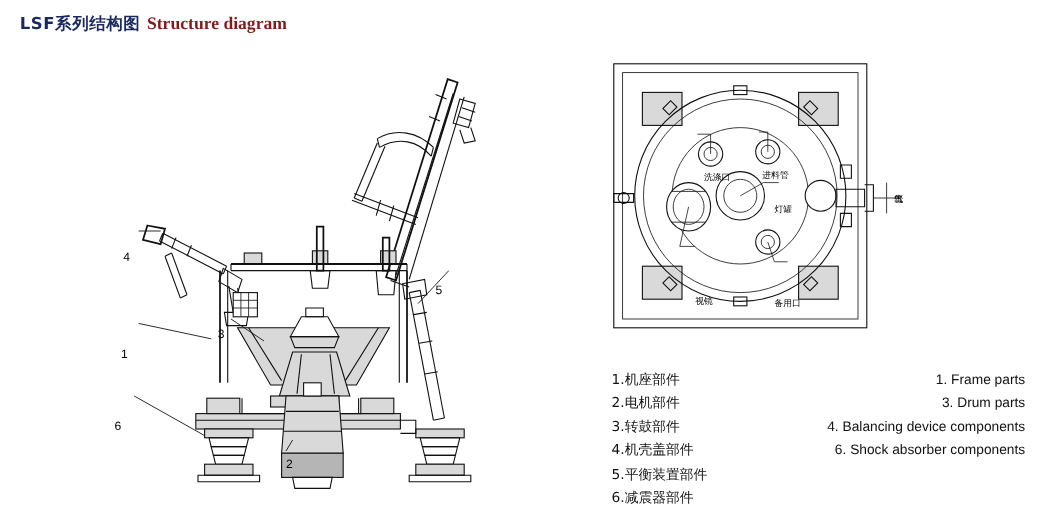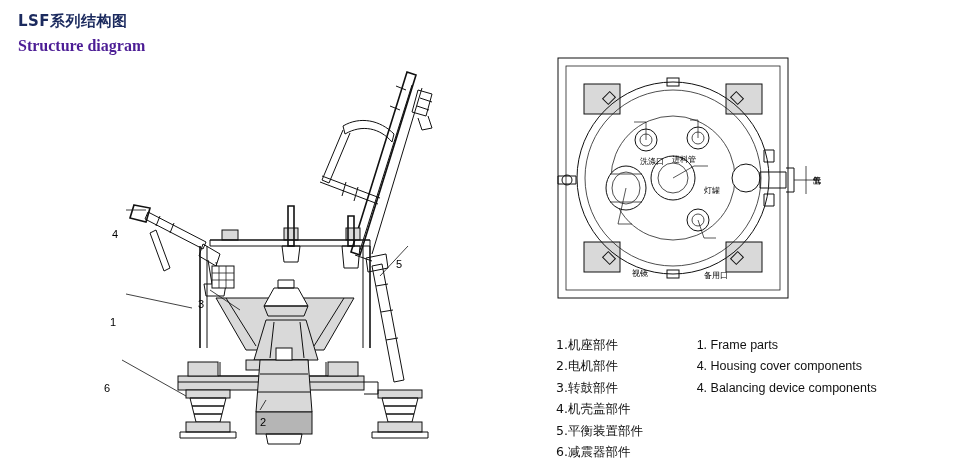--- a/index.html
+++ b/index.html
@@ -15,34 +15,33 @@
     color: #1a1a1a;
     overflow: hidden;
   }
   .title-bar {
     position: absolute;
     left: 18px;
     top: 12px;
     display: flex;
     align-items: baseline;
     gap: 6px;
-    flex-direction: column;
   }
   .title-cn {
     font-family: "DejaVu Sans", sans-serif;
     font-size: 15px;
     font-weight: bold;
     color: #1b2a5e;
     letter-spacing: 0.5px;
   }
   .title-en {
     font-family: "Liberation Serif", serif;
     font-size: 16px;
     font-weight: bold;
-    color: #4c1d95;
+    color: #7f1d1d;
   }
 
   
   .left-drawing {
     position: absolute;
     left: 60px;
     top: 30px;
     width: 460px;
     height: 430px;
   }
@@ -74,29 +73,29 @@
     letter-spacing: 0px;
   }
 
   
   .legend {
     position: absolute;
     left: 556px;
     top: 338px;
     width: 390px;
     display: flex;
-    gap: 21px;
+    gap: 6px;
   }
   .legend-col {
     display: flex;
     flex-direction: column;
     gap: 7px;
   }
   .legend-col.cn { width: 120px; }
-  .legend-col.en { width: 250px; }
+  .legend-col.en { width: 250px; align-items: flex-end; }
   .legend-item {
     font-size: 12.5px;
     line-height: 1.15;
     color: #111;
     white-space: nowrap;
   }
   .legend-col.cn .legend-item {
     font-family: "DejaVu Sans", sans-serif;
     font-size: 12.5px;
   }
@@ -325,34 +324,35 @@
     <g stroke="#111" stroke-width="0.7" fill="none">
       <path d="M98 92 L98 74 L86 74"></path>
       <path d="M150 90 L150 72 L142 72"></path>
       <path d="M125 130 L146 118 L160 118"></path>
       <path d="M78 140 L70 176 L84 176"></path>
       <path d="M150 172 L156 190 L168 190"></path>
     </g>
   </svg>
 
   <div class="cn-label" style="left:92px; top:108px;">洗涤口</div>
-  <div class="cn-label" style="left:124px; top:106px;">进料管</div>
+  <div class="cn-label" style="left:145px; top:106px;">进料管</div>
   <div class="cn-label" style="left:156px; top:137px;">灯罐</div>
   <div class="cn-label" style="left:84px; top:220px;">视镜</div>
   <div class="cn-label" style="left:156px; top:222px;">备用口</div>
   <div class="cn-label vert" style="left:262px; top:122px;">出气管</div>
 </div>
 
 <div class="legend">
   <div class="legend-col cn">
     <div class="legend-item">1.机座部件</div>
     <div class="legend-item">2.电机部件</div>
     <div class="legend-item">3.转鼓部件</div>
     <div class="legend-item">4.机壳盖部件</div>
     <div class="legend-item">5.平衡装置部件</div>
     <div class="legend-item">6.减震器部件</div>
   </div>
   <div class="legend-col en">
     <div class="legend-item">1. Frame parts</div>
-    <div class="legend-item">4. Housing cover components</div>
+    <div class="legend-item">3. Drum parts</div>
     <div class="legend-item">4. Balancing device components</div>
+    <div class="legend-item">6. Shock absorber components</div>
   </div>
 </div>
 
 </body></html>

